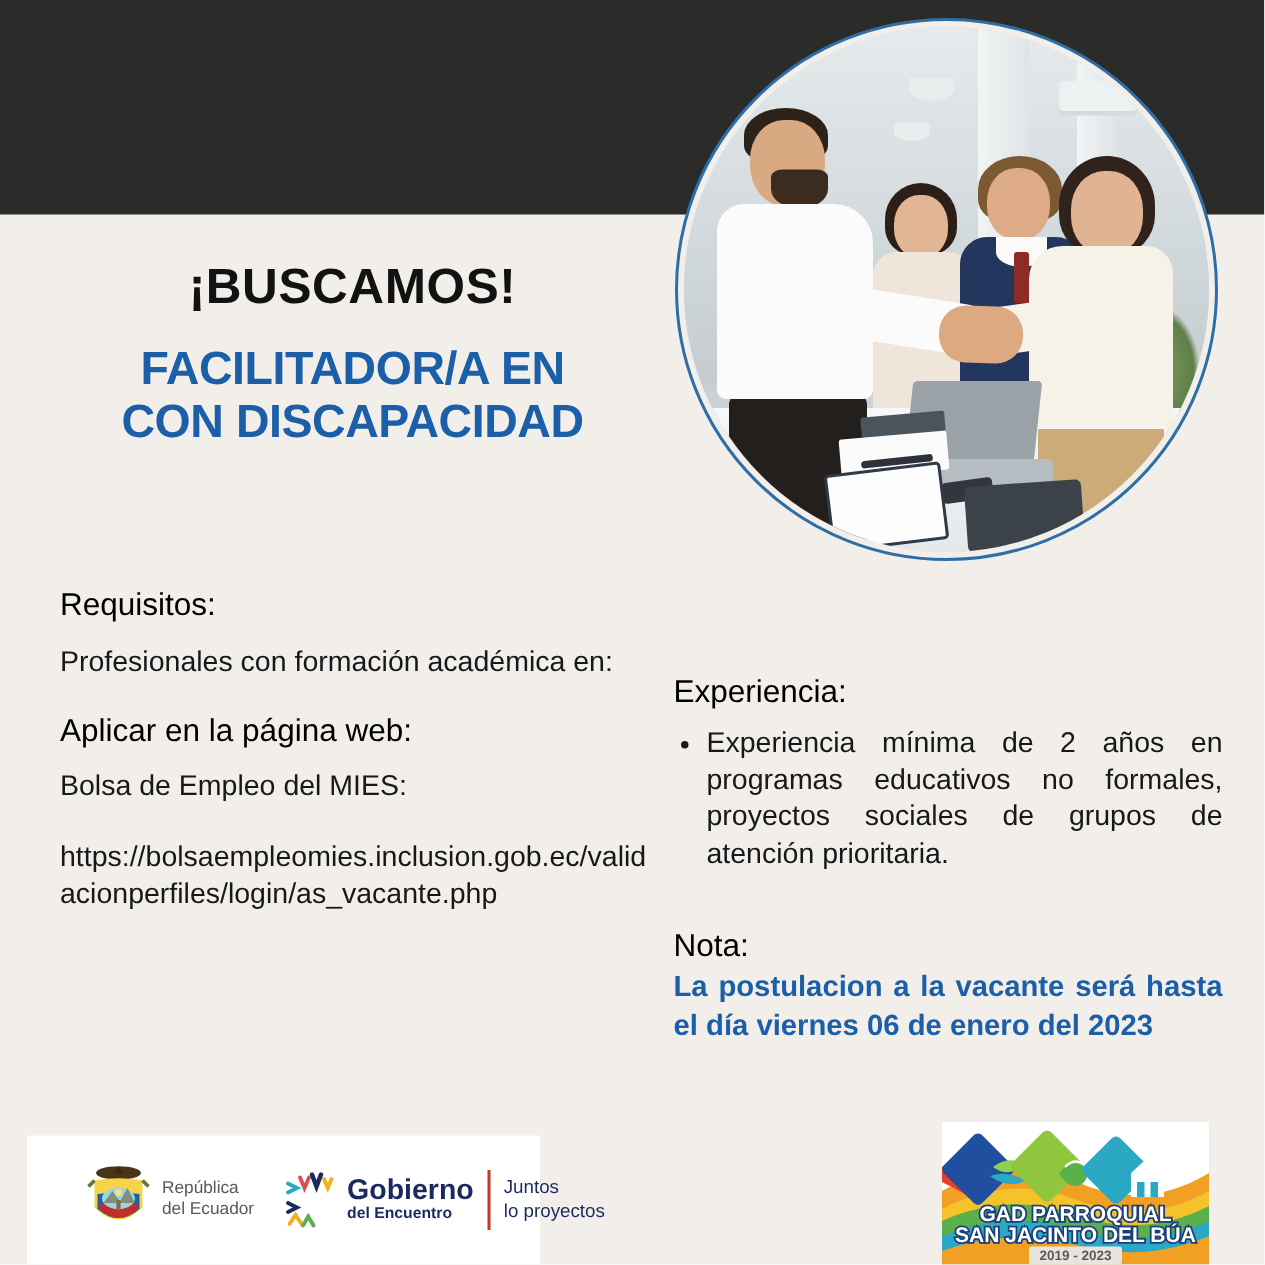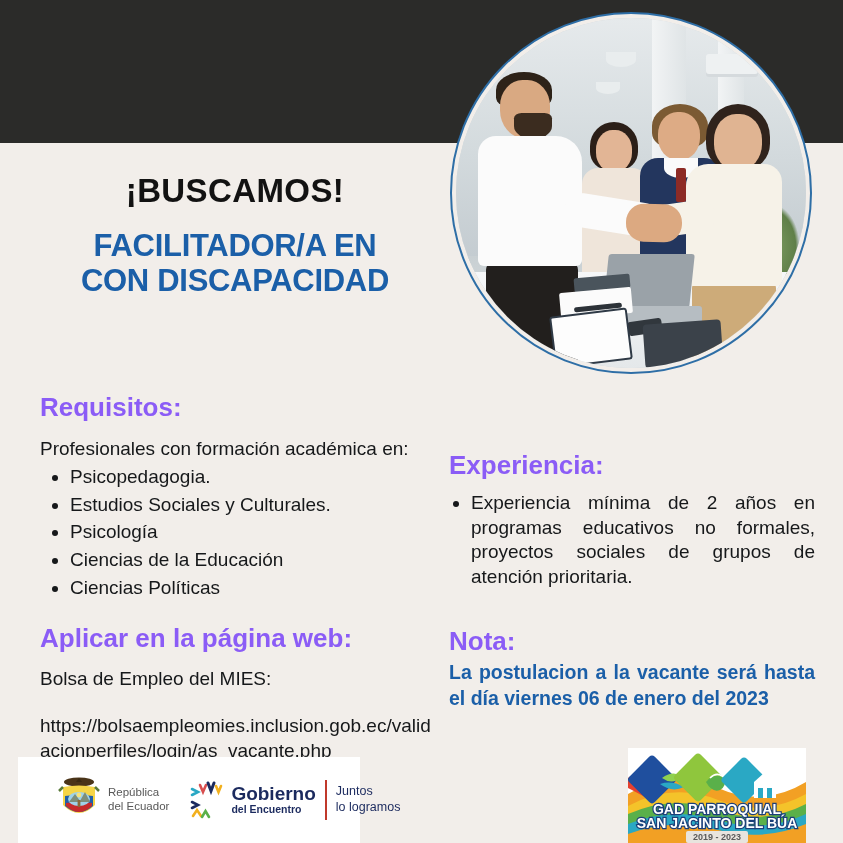--- a/index.html
+++ b/index.html
@@ -240,23 +240,23 @@
     text-align: center;
     color: #1b5fa8;
     font-weight: bold;
     font-size: 31px;
     line-height: 1.14;
     letter-spacing: -0.3px;
   }
   .job-title span { display: block; white-space: nowrap; }
 
   .sec-head {
-    color: #8b5cf6;
-    font-weight: bold;
-    font-size: 26px;
+    color: #000000;
+    font-weight: normal;
+    font-size: 21px;
   }
 
   
   .col-left {
     position: absolute;
     left: 40px;
     top: 392px;
     width: 398px;
   }
   .req-body {
@@ -444,27 +444,20 @@
 
   <div class="buscamos">¡BUSCAMOS!</div>
   <div class="job-title">
     <span>FACILITADOR/A EN</span>
     <span>CON DISCAPACIDAD</span>
   </div>
 
   <div class="col-left">
     <div class="sec-head">Requisitos:</div>
     <div class="req-body">Profesionales con formación académica en:</div>
-    <ul class="req-list">
-      <li>Psicopedagogia.</li>
-      <li>Estudios Sociales y Culturales.</li>
-      <li>Psicología</li>
-      <li>Ciencias de la Educación</li>
-      <li>Ciencias Políticas</li>
-    </ul>
     <div class="sec-head apply-head">Aplicar en la página web:</div>
     <div class="apply-sub">Bolsa de Empleo del MIES:</div>
     <div class="apply-url">https://bolsaempleomies.inclusion.gob.ec/validacionperfiles/login/as_vacante.php</div>
   </div>
 
   <div class="col-right">
     <div class="sec-head">Experiencia:</div>
     <ul class="exp-list">
       <li>Experiencia mínima de 2 años en programas educativos no formales, proyectos sociales de grupos de atención prioritaria.</li>
     </ul>
@@ -502,21 +495,21 @@
         <path d="M4 36 L8 30 L12 36" stroke="#f2b01e" stroke-width="2.6" fill="none" stroke-linecap="round"></path>
         <path d="M13 37 L16.5 31 L20 37" stroke="#5ab04a" stroke-width="2.6" fill="none" stroke-linecap="round"></path>
       </svg>
       <div class="gob-words">
         <div class="gob-main">Gobierno</div>
         <div class="gob-sub">del Encuentro</div>
       </div>
       <div class="gob-div"></div>
       <div class="gob-tag">
         <div>Juntos</div>
-        <div>lo logramos</div>
+        <div>lo proyectos</div>
       </div>
     </div>
   </div>
 
   <svg class="gad-logo" viewBox="0 0 178 95">
     <rect x="0" y="0" width="178" height="95" fill="#ffffff"></rect>
     <path d="M0 46 Q45 20 90 40 T178 34 L178 95 L0 95 Z" fill="#f2a024"></path>
     <path d="M0 58 Q45 34 90 52 T178 46 L178 95 L0 95 Z" fill="#f4c32a"></path>
     <path d="M0 66 Q45 46 90 62 T178 56 L178 95 L0 95 Z" fill="#5ab04a"></path>
     <path d="M0 76 Q45 58 90 72 T178 66 L178 95 L0 95 Z" fill="#2aa8c4"></path>

